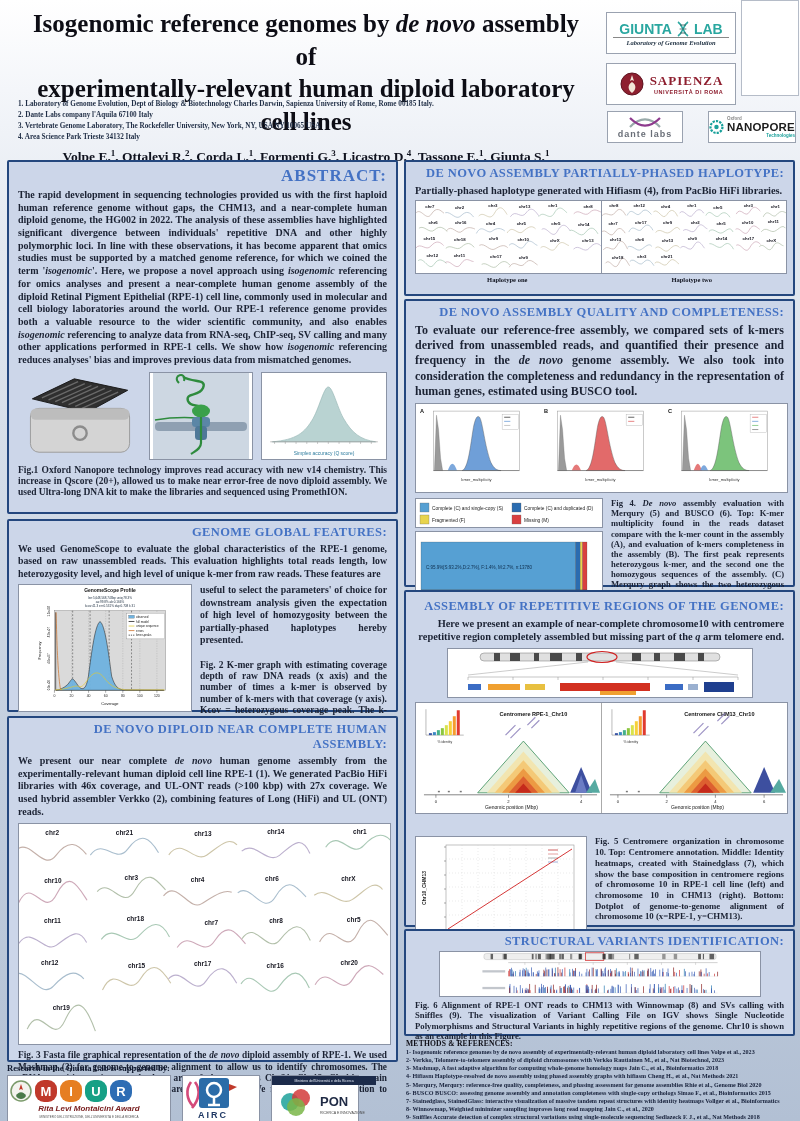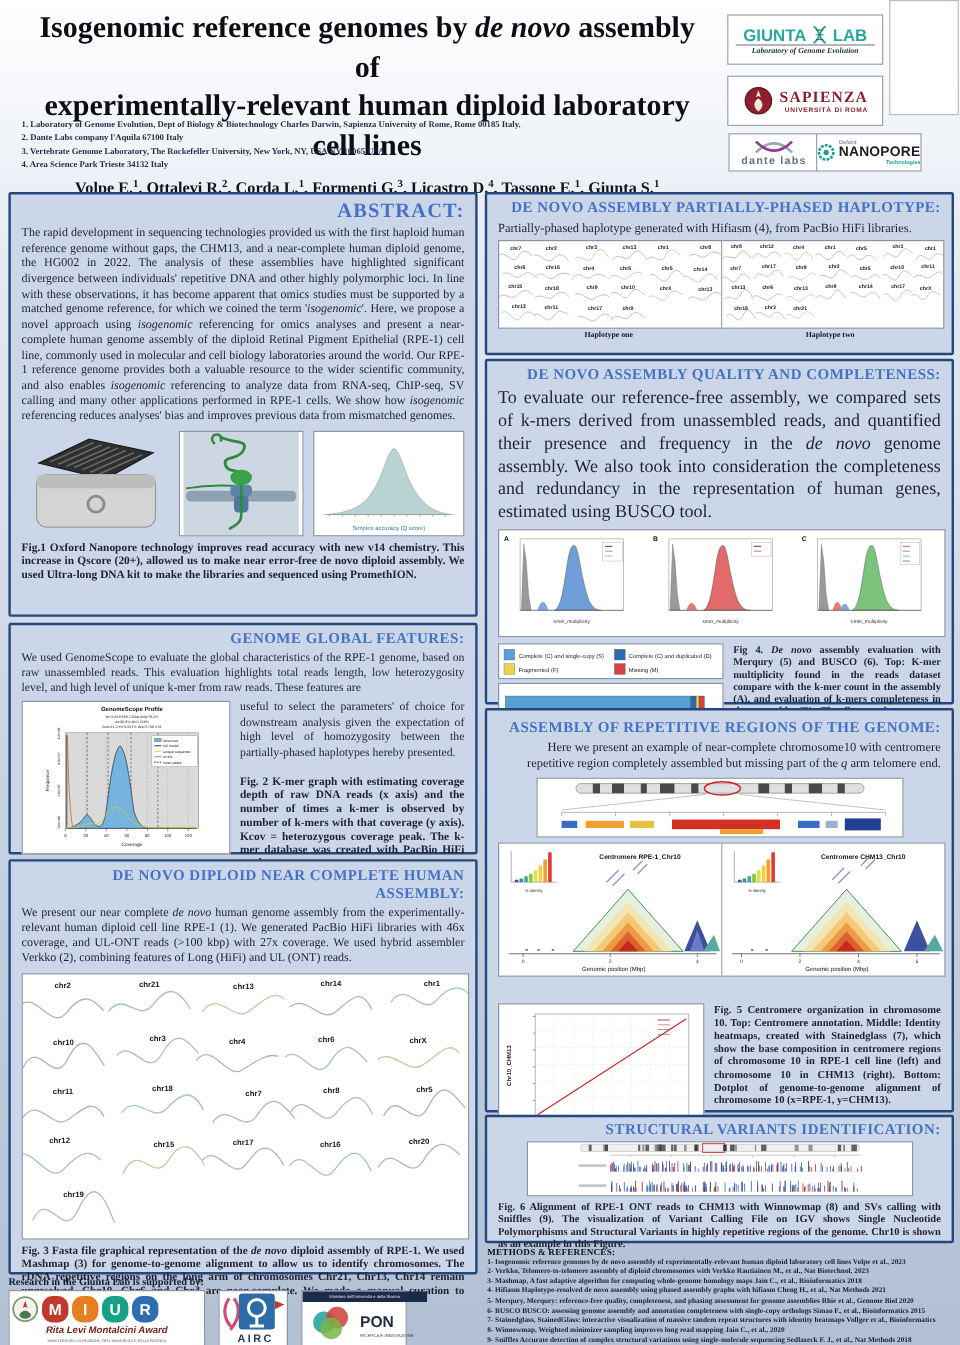--- a/index.html
+++ b/index.html
@@ -2,21 +2,21 @@
 <html><head>
 <meta charset="utf-8">
 <style>
   *{box-sizing:border-box;margin:0;padding:0}
   body{background:#777;font-family:"Liberation Serif","DejaVu Serif",serif}
   .poster{position:relative;width:800px;height:1121px;margin:0 auto;overflow:hidden;color:#1b2233;
     background:linear-gradient(180deg,#ffffff 0%,#f4f6fa 8%,#e2e8f0 22%,#c7d2e1 60%,#b2c0d4 100%)}
   .box{position:absolute;background:#ccd6e9;border:2px solid #24477e;border-radius:2px;padding:3px 9px}
   .sec{ text-align:right;color:#4472c4;font-weight:600;font-size:12.5px;letter-spacing:.4px;margin:1px 0 3px}
   .sec.big{font-size:17px;letter-spacing:1px}
-  .body{font-size:10px;line-height:1.27;text-align:justify;font-weight:400}
+  .body{font-size:10px;line-height:1.27;text-align:justify;font-weight:700}
   .body.lead{font-size:10.4px}
   .caption{font-size:9.5px;line-height:1.2;text-align:justify;font-weight:600}
   .fig{background:#fff;border:1px solid #8a93a5}
   svg{display:block;font-family:"Liberation Sans","DejaVu Sans",sans-serif}
   svg text{font-family:"Liberation Sans","DejaVu Sans",sans-serif}
   
   .title-block{position:absolute;left:20px;top:8px;width:572px;text-align:center}
   .title-block h1{font-size:25px;font-weight:600;color:#0d0d15;line-height:1.3}
   .authors{margin-top:9px;font-size:13.5px;font-weight:600;color:#10131f}
   .authors .au:not(:last-child)::after{content:", "}
@@ -81,21 +81,21 @@
   </div>
 
   <div class="logo" style="left:607px;top:111px;width:76px;height:32px;flex-direction:column">
     <svg width="34" height="13" viewBox="0 0 34 13">
       <path d="M2 11 C12 1 22 1 32 11" stroke="#9aa" stroke-width="2.2" fill="none"></path>
       <path d="M2 2 C12 12 22 12 32 2" stroke="#8e3a8e" stroke-width="2.2" fill="none"></path>
     </svg>
     <div style="font:600 9px 'Liberation Sans',sans-serif;color:#6a6f78;letter-spacing:1px">dante labs</div>
   </div>
 
-  <div class="logo" style="left:680px;top:111px;width:88px;height:32px;gap:3px">
+  <div class="logo" style="left:708px;top:111px;width:88px;height:32px;gap:3px">
     <svg width="20" height="22" viewBox="0 0 20 22">
       <circle cx="10" cy="11" r="8" fill="none" stroke="#18a09a" stroke-width="3" stroke-das6harray="3,1.5" stroke-dasharray="3,1.5"></circle>
       <circle cx="10" cy="11" r="3" fill="#18a09a"></circle>
     </svg>
     <div>
       <div style="font:600 4.5px 'Liberation Sans',sans-serif;color:#888">Oxford</div>
       <div style="font:800 11.5px 'Liberation Sans',sans-serif;color:#1c1c1c;letter-spacing:.2px">NANOPORE</div>
       <div style="font:600 4.5px 'Liberation Sans',sans-serif;color:#18a09a;text-align:right">Technologies</div>
     </div>
   </div>
@@ -293,21 +293,21 @@
           <rect x="52" y="4" width="22" height="22" rx="9" fill="#e67e22"></rect>
             <text x="63" y="20" text-anchor="middle" font-size="13" font-weight="bold" fill="#fff">I</text>
           <rect x="77" y="4" width="22" height="22" rx="9" fill="#16a085"></rect>
             <text x="88" y="20" text-anchor="middle" font-size="13" font-weight="bold" fill="#fff">U</text>
           <rect x="102" y="4" width="22" height="22" rx="9" fill="#2e6db4"></rect>
             <text x="113" y="20" text-anchor="middle" font-size="13" font-weight="bold" fill="#fff">R</text>
           <text x="81" y="35" text-anchor="middle" font-size="8" font-style="italic" font-weight="bold" fill="#7a2020" font-family="'Liberation Serif',serif">Rita Levi Montalcini Award</text>
           <text x="81" y="42" text-anchor="middle" font-size="3" fill="#555">MINISTERO DELL'ISTRUZIONE, DELL'UNIVERSITÀ E DELLA RICERCA</text>
         </svg>
       </div>
-      <div class="fig" style="width:58px">
+      <div class="fig" style="width:78px">
         <svg width="56" height="45" viewBox="0 0 56 45">
           <path d="M8 6 C2 14 4 24 10 30 M12 6 C18 14 16 24 9 32" stroke="#d44a7a" stroke-width="2.6" fill="none"></path>
           <rect x="16" y="2" width="30" height="30" rx="3" fill="#2b6ca8"></rect>
           <circle cx="31" cy="14" r="7" fill="none" stroke="#fff" stroke-width="2.5"></circle>
           <path d="M31 21 L31 29 M25 29 L37 29" stroke="#fff" stroke-width="2.5"></path>
           <polygon points="46,8 54,11 46,15" fill="#c0392b"></polygon>
           <text x="30" y="42" text-anchor="middle" font-size="9" font-weight="bold" fill="#1f3864" letter-spacing="2">AIRC</text>
         </svg>
       </div>
       <div class="fig" style="width:88px">
@@ -430,21 +430,21 @@
       </div>
     </div>
     <div class="hap-caps">
       <span>Haplotype one</span>
       <span>Haplotype two</span>
     </div>
   </section>
 
   <section class="box" style="left:404px;top:299px;width:391px;height:288px">
     <h2 class="sec">DE NOVO ASSEMBLY QUALITY AND COMPLETENESS:</h2>
-    <p class="body" style="font-size:15px"><span>To evaluate our reference-free assembly, we compared sets of k-mers derived from unassembled reads, and quantified their presence and frequency in the </span><i>de novo</i><span> genome assembly. We also took into consideration the completeness and redundancy in the representation of human genes, estimated using BUSCO tool.</span></p>
+    <p class="body" style="font-size:12px"><span>To evaluate our reference-free assembly, we compared sets of k-mers derived from unassembled reads, and quantified their presence and frequency in the </span><i>de novo</i><span> genome assembly. We also took into consideration the completeness and redundancy in the representation of human genes, estimated using BUSCO tool.</span></p>
     <div class="fig" style="width:373px;height:90px;margin-top:4px;display:flex;justify-content:space-around">
 
       <svg width="121" height="88" viewBox="0 0 118 84">
         <text x="3" y="8" font-size="5.5" font-weight="bold" fill="#111">A</text>
         <rect x="16" y="6" width="84" height="58" fill="#fff" stroke="#999" stroke-width="0.5"></rect>
         <polygon points="17,64 19,10 21,24 23,52 25,64" fill="#9a9a9a" stroke="#666" stroke-width="0.3"></polygon>
         <path d="M30 64 C33 55 36 55 39 64 Z" opacity="0.9" fill="#6f9fd8"></path>
         <path d="M44 64 C50 62 52 40 55 22 C57 12 59 10 61 12 C64 16 66 40 72 56 C75 62 78 64 82 64 Z" stroke="#555" stroke-width="0.4" fill="#6f9fd8"></path>
         <rect x="83" y="9" width="16" height="15" fill="#fff" stroke="#999" stroke-width="0.3"></rect>
         <line x1="85" y1="12" x2="91" y2="12" stroke="#444" stroke-width="0.8"></line>

